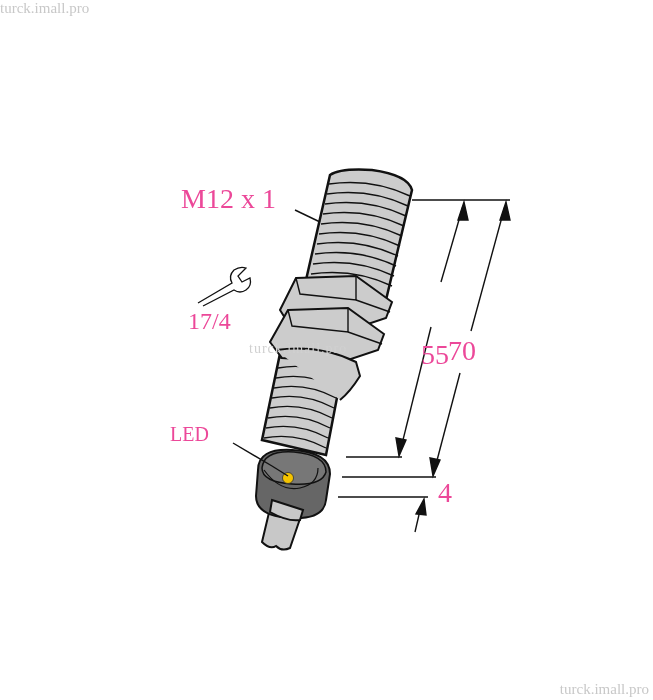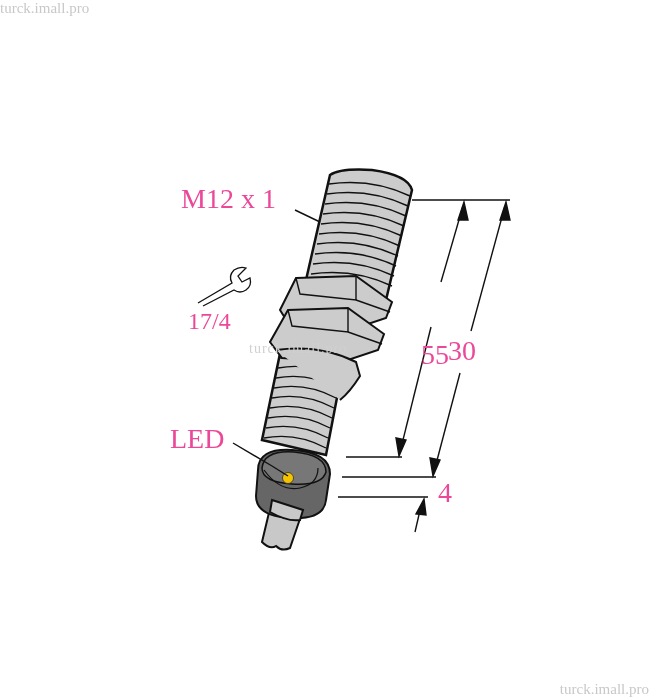--- a/index.html
+++ b/index.html
@@ -100,19 +100,19 @@
     <path d="M506,202 L500,220 L510,220 Z"></path>
     <path d="M433,476 L430,458 L440,460 Z"></path>
 
     <line x1="421" y1="506" x2="415" y2="532"></line>
     <path d="M424,499 L416,514 L426,515 Z"></path>
   </g>
 </svg>
 
 <div class="lbl" style="left:181px; top:183px; font-size:28px;">M12 x 1</div>
 <div class="lbl" style="left:188px; top:308px; font-size:24px;">17/4</div>
-<div class="lbl" style="left:170px; top:423px; font-size:28px;">LED</div>
+<div class="lbl" style="left:170px; top:423px; font-size:20px;">LED</div>
 <div class="lbl" style="left:421px; top:291px; font-size:28px;margin-top:48px;">55</div>
-<div class="lbl" style="left:448px; top:335px; font-size:28px;">30</div>
+<div class="lbl" style="left:448px; top:335px; font-size:28px;">70</div>
 <div class="lbl" style="left:438px; top:477px; font-size:28px;">4</div>
 
 <div class="wm wm-mid">turck.imall.pro</div>
 <div class="wm wm-bottom">turck.imall.pro</div>
 
 </body></html>

